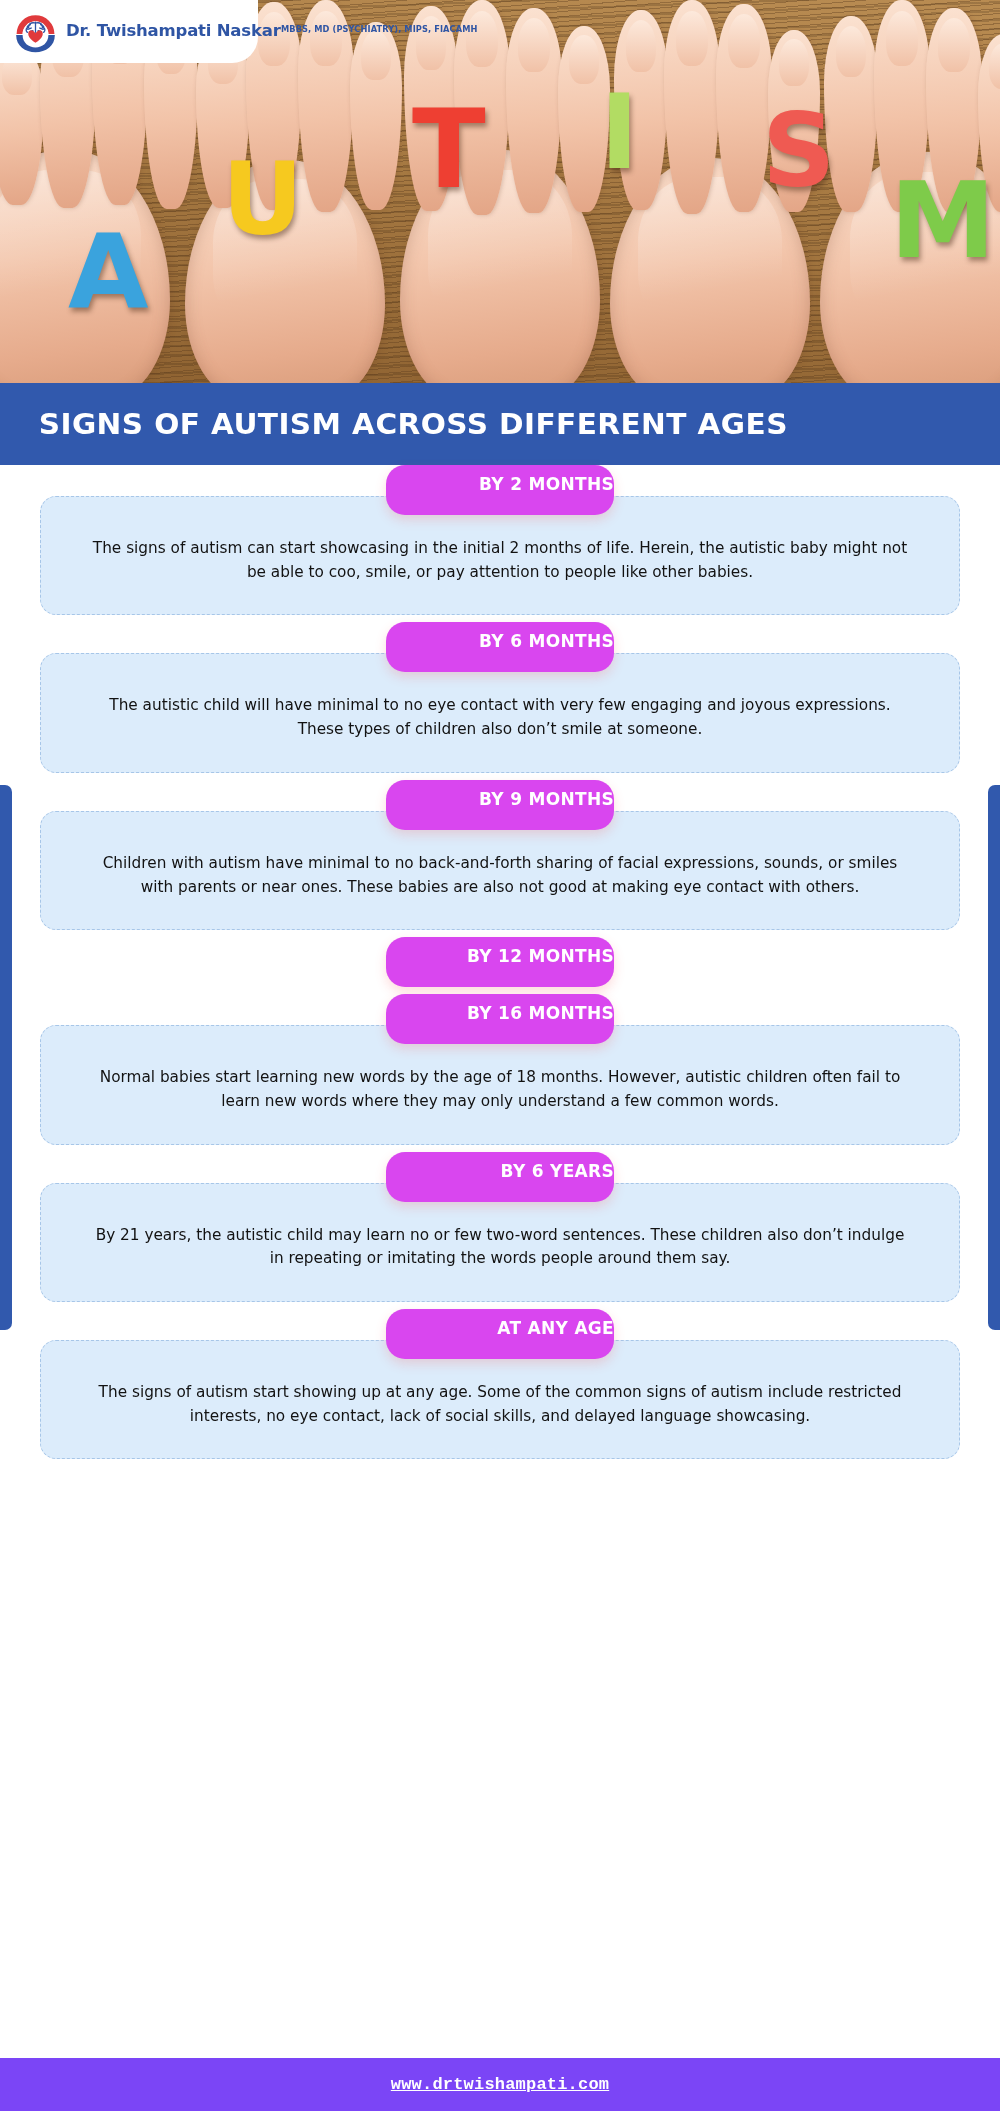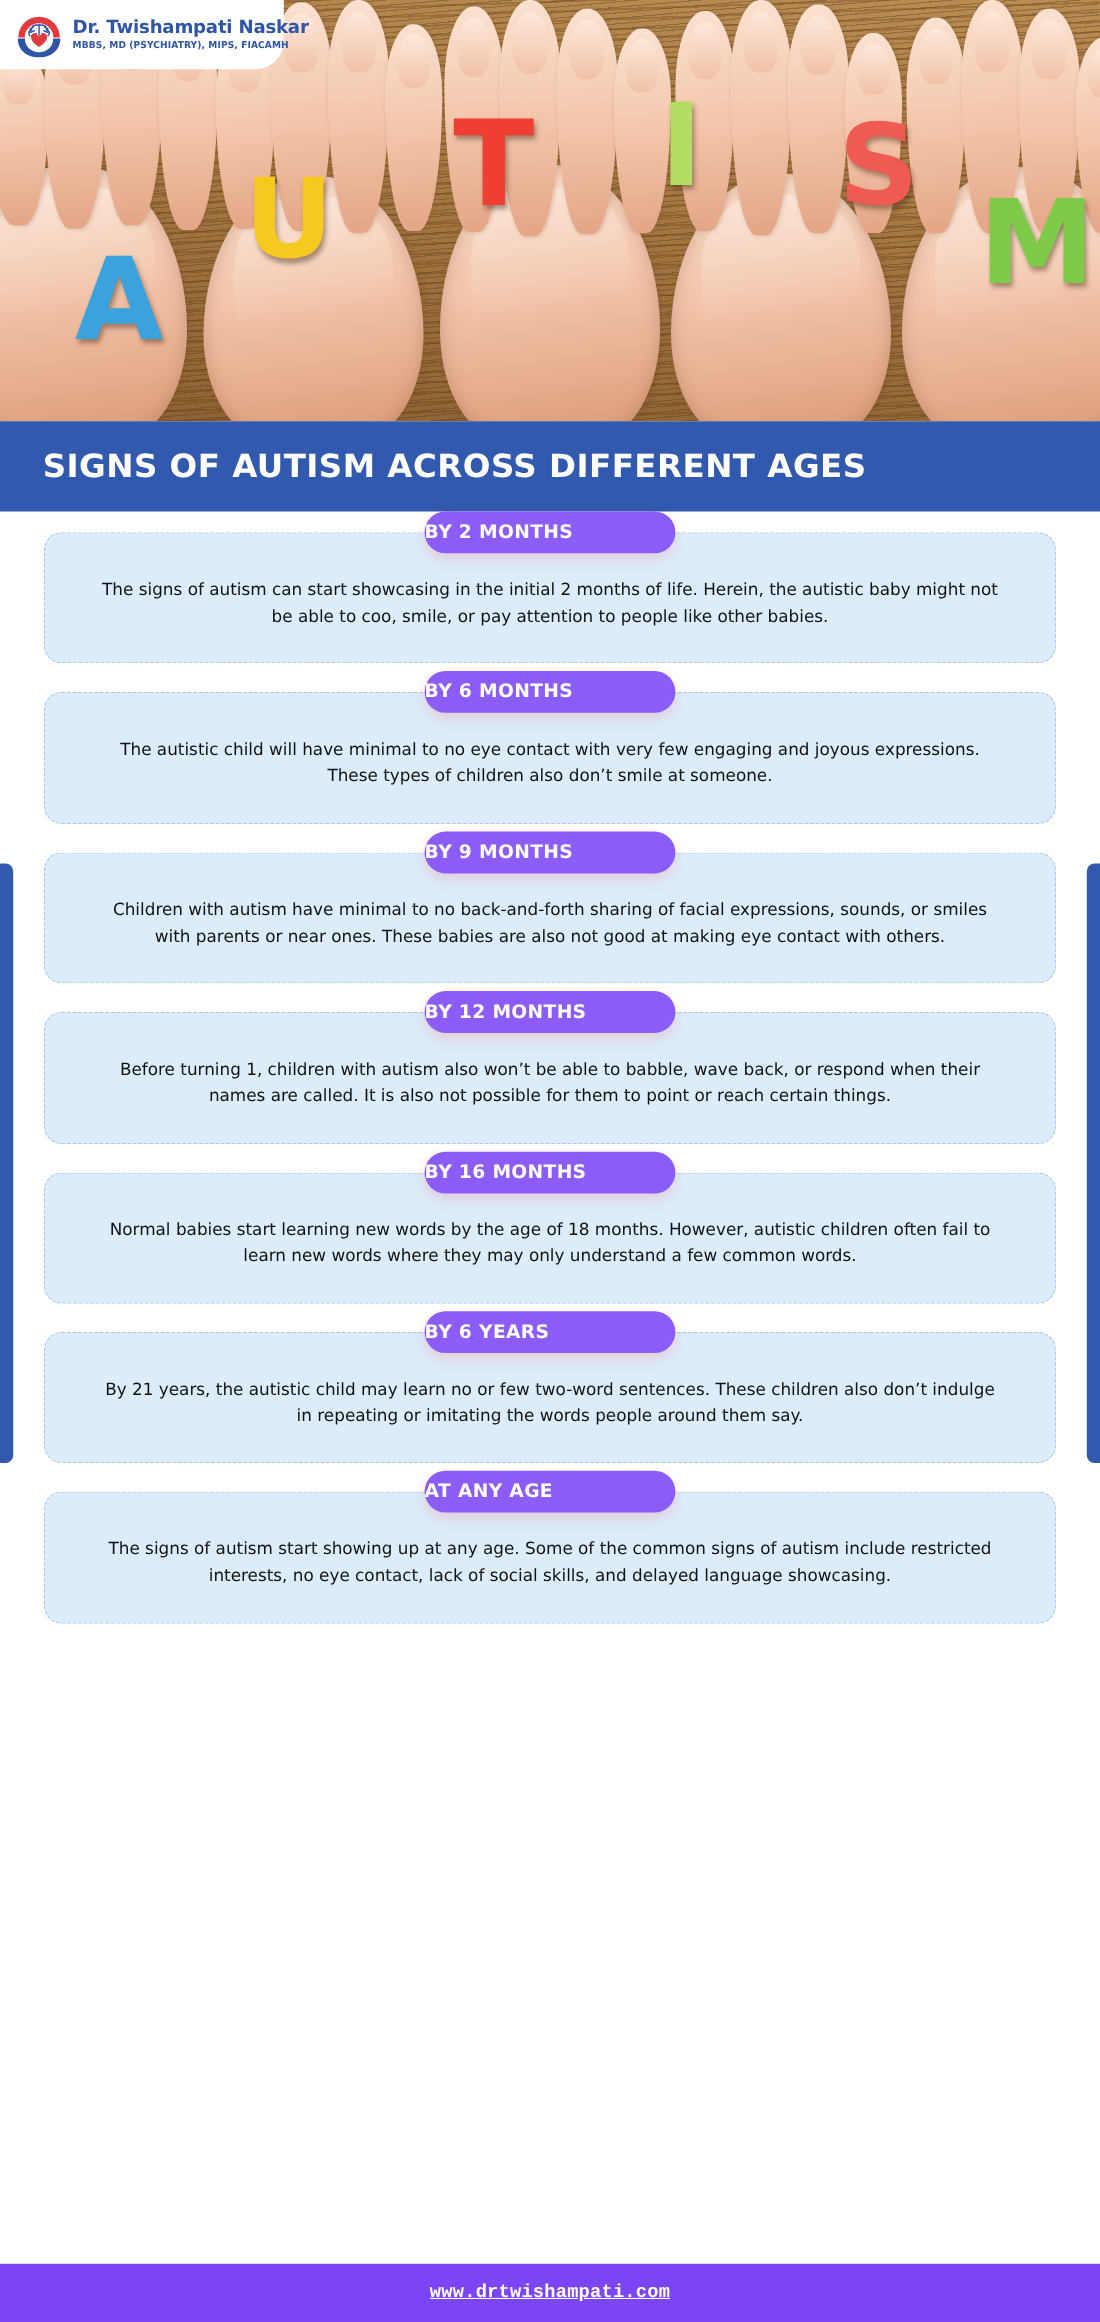--- a/index.html
+++ b/index.html
@@ -86,21 +86,21 @@
     display: flex; align-items: center;
     padding-left: 14px;
     z-index: 6;
   }
   .logo-mark {
     position: relative;
     width: 43px; height: 43px;
     flex: 0 0 43px;
     margin-right: 9px;
   }
-  .logo-text { display: flex; flex-direction: column; justify-content: center; }
+  .logo-text { display: flex; flex-direction: row; justify-content: center; }
   .logo-name {
     font-family: "DejaVu Sans", sans-serif;
     font-weight: 700;
     font-size: 16.5px;
     color: #2f55a4;
     letter-spacing: -.2px;
     white-space: nowrap;
     line-height: 1.1;
   }
   .logo-sub {
@@ -156,30 +156,30 @@
 
   .card-block { position: relative; }
   .card-block + .card-block { margin-top: 7px; }
 
   .pill {
     position: relative;
     z-index: 4;
     display: block;
     margin: 0 auto;
     width: 228px;
-    height: 38px;
-    background: #8b5cf6;
+    height: 50px;
+    background: #d946ef;
     border-radius: 19px;
     color: #ffffff;
     font-family: "DejaVu Sans", sans-serif;
     font-weight: 700;
     font-size: 17px;
     letter-spacing: .3px;
     line-height: 38px;
-    text-align: left;
+    text-align: right;
     box-shadow: 0 5px 12px rgba(248,80,78,.20);
   }
 
   .card {
     position: relative;
     margin-top: -19px;
     padding: 40px 30px 24px 30px;
     min-height: 104px;
     background: #dcecfb;
     border: 1px dashed #a7c6e8;
@@ -355,23 +355,20 @@
 
     <div class="card-block">
       <div class="pill">BY 9 MONTHS</div>
       <div class="card tall">
         <div class="card-text">Children with autism have minimal to no back-and-forth sharing of facial expressions, sounds, or smiles with parents or near ones. These babies are also not good at making eye contact with others.</div>
       </div>
     </div>
 
     <div class="card-block">
       <div class="pill">BY 12 MONTHS</div>
-      <div class="card tall">
-        <div class="card-text">Before turning 1, children with autism also won’t be able to babble, wave back, or respond when their names are called. It is also not possible for them to point or reach certain things.</div>
-      </div>
     </div>
 
     <div class="card-block">
       <div class="pill">BY 16 MONTHS</div>
       <div class="card tall">
         <div class="card-text">Normal babies start learning new words by the age of 18 months. However, autistic children often fail to learn new words where they may only understand a few common words.</div>
       </div>
     </div>
 
     <div class="card-block">

